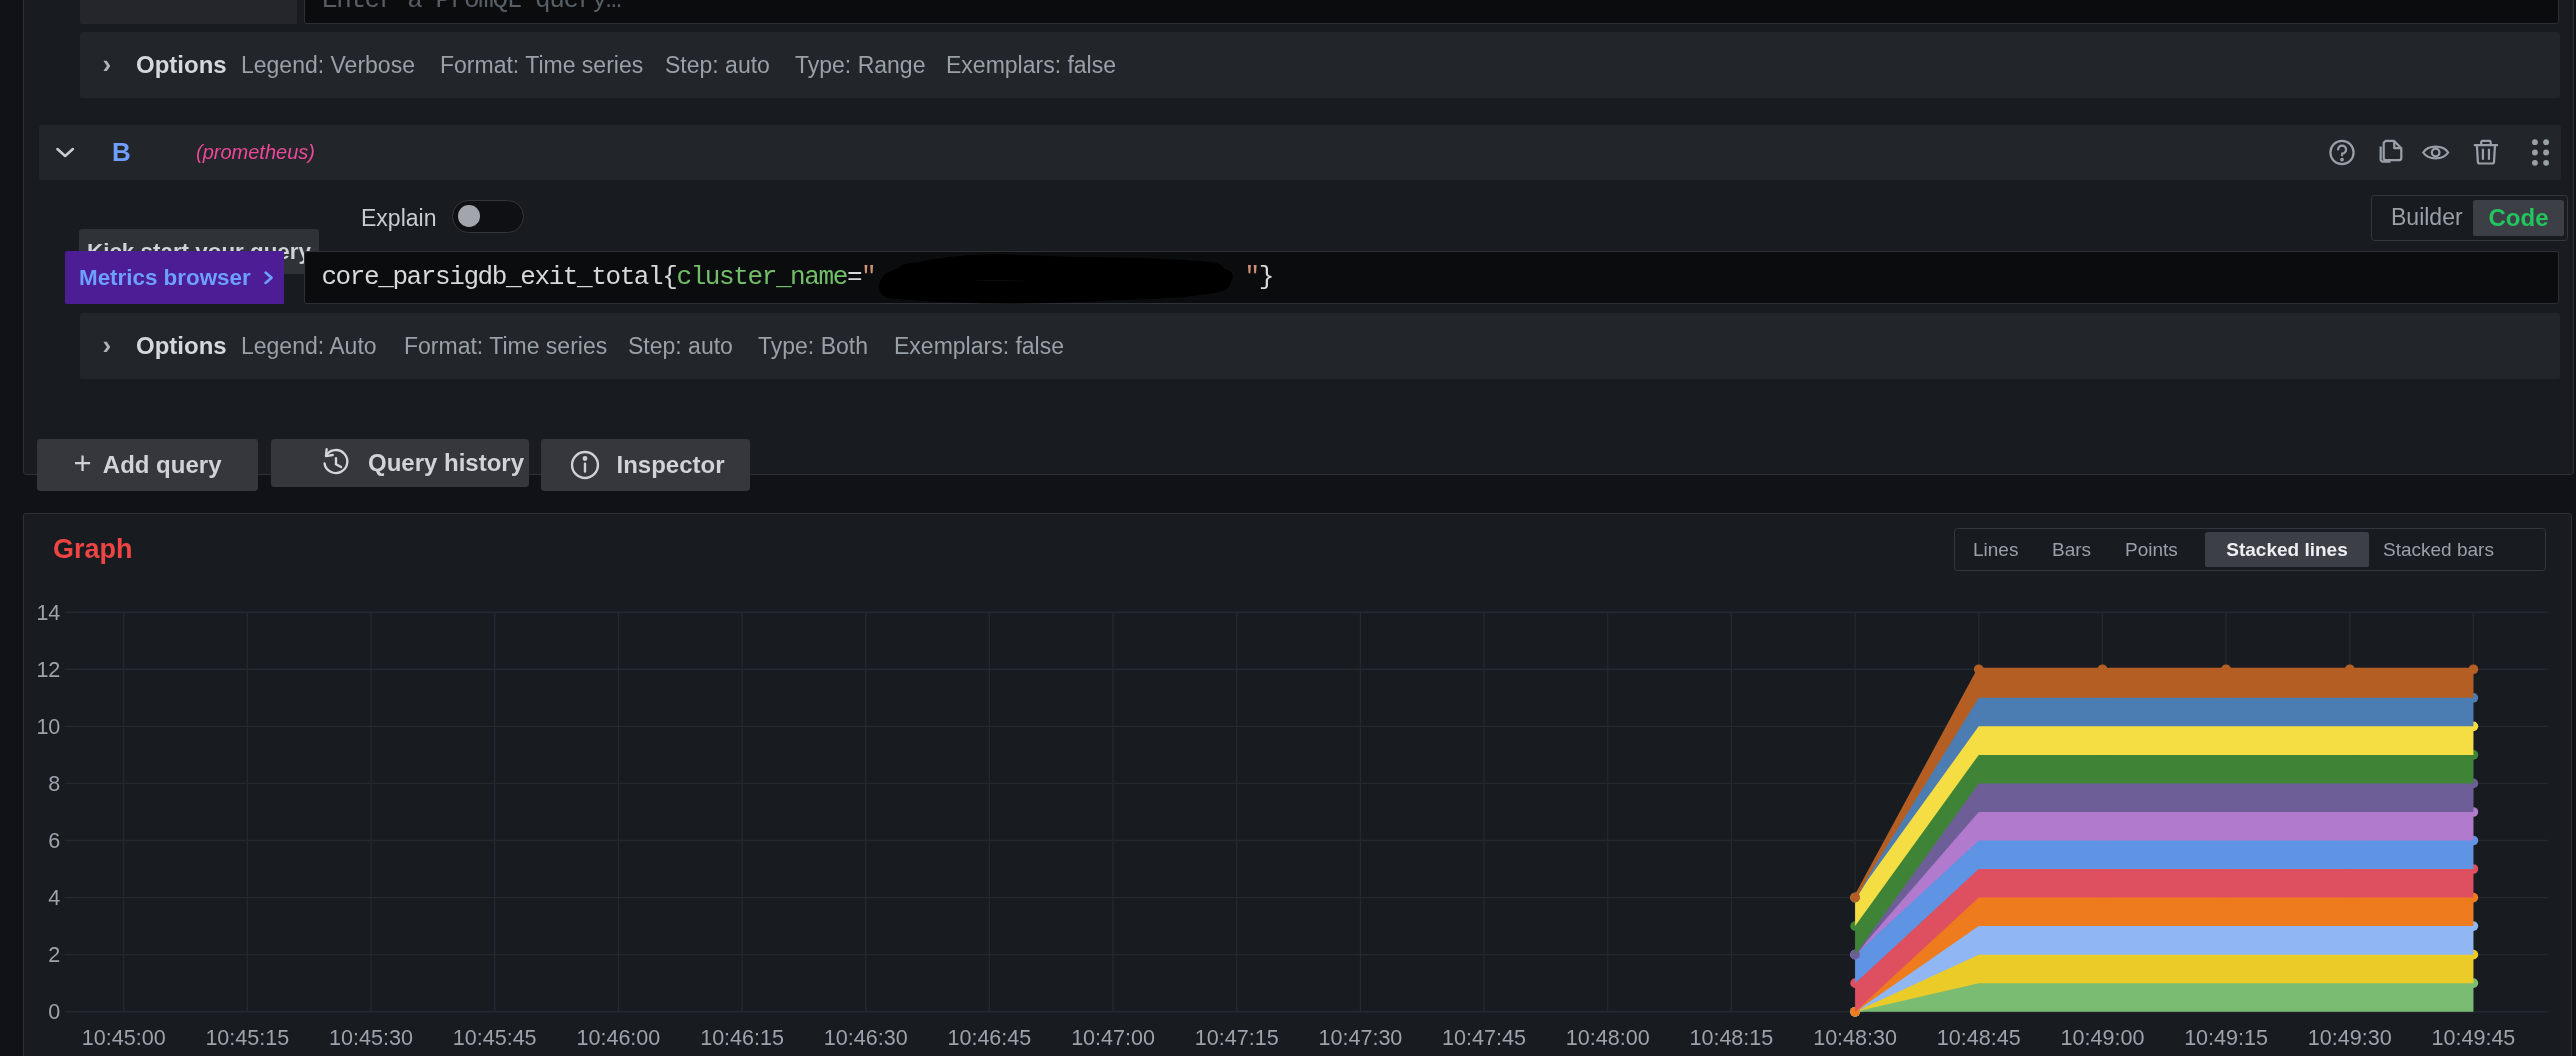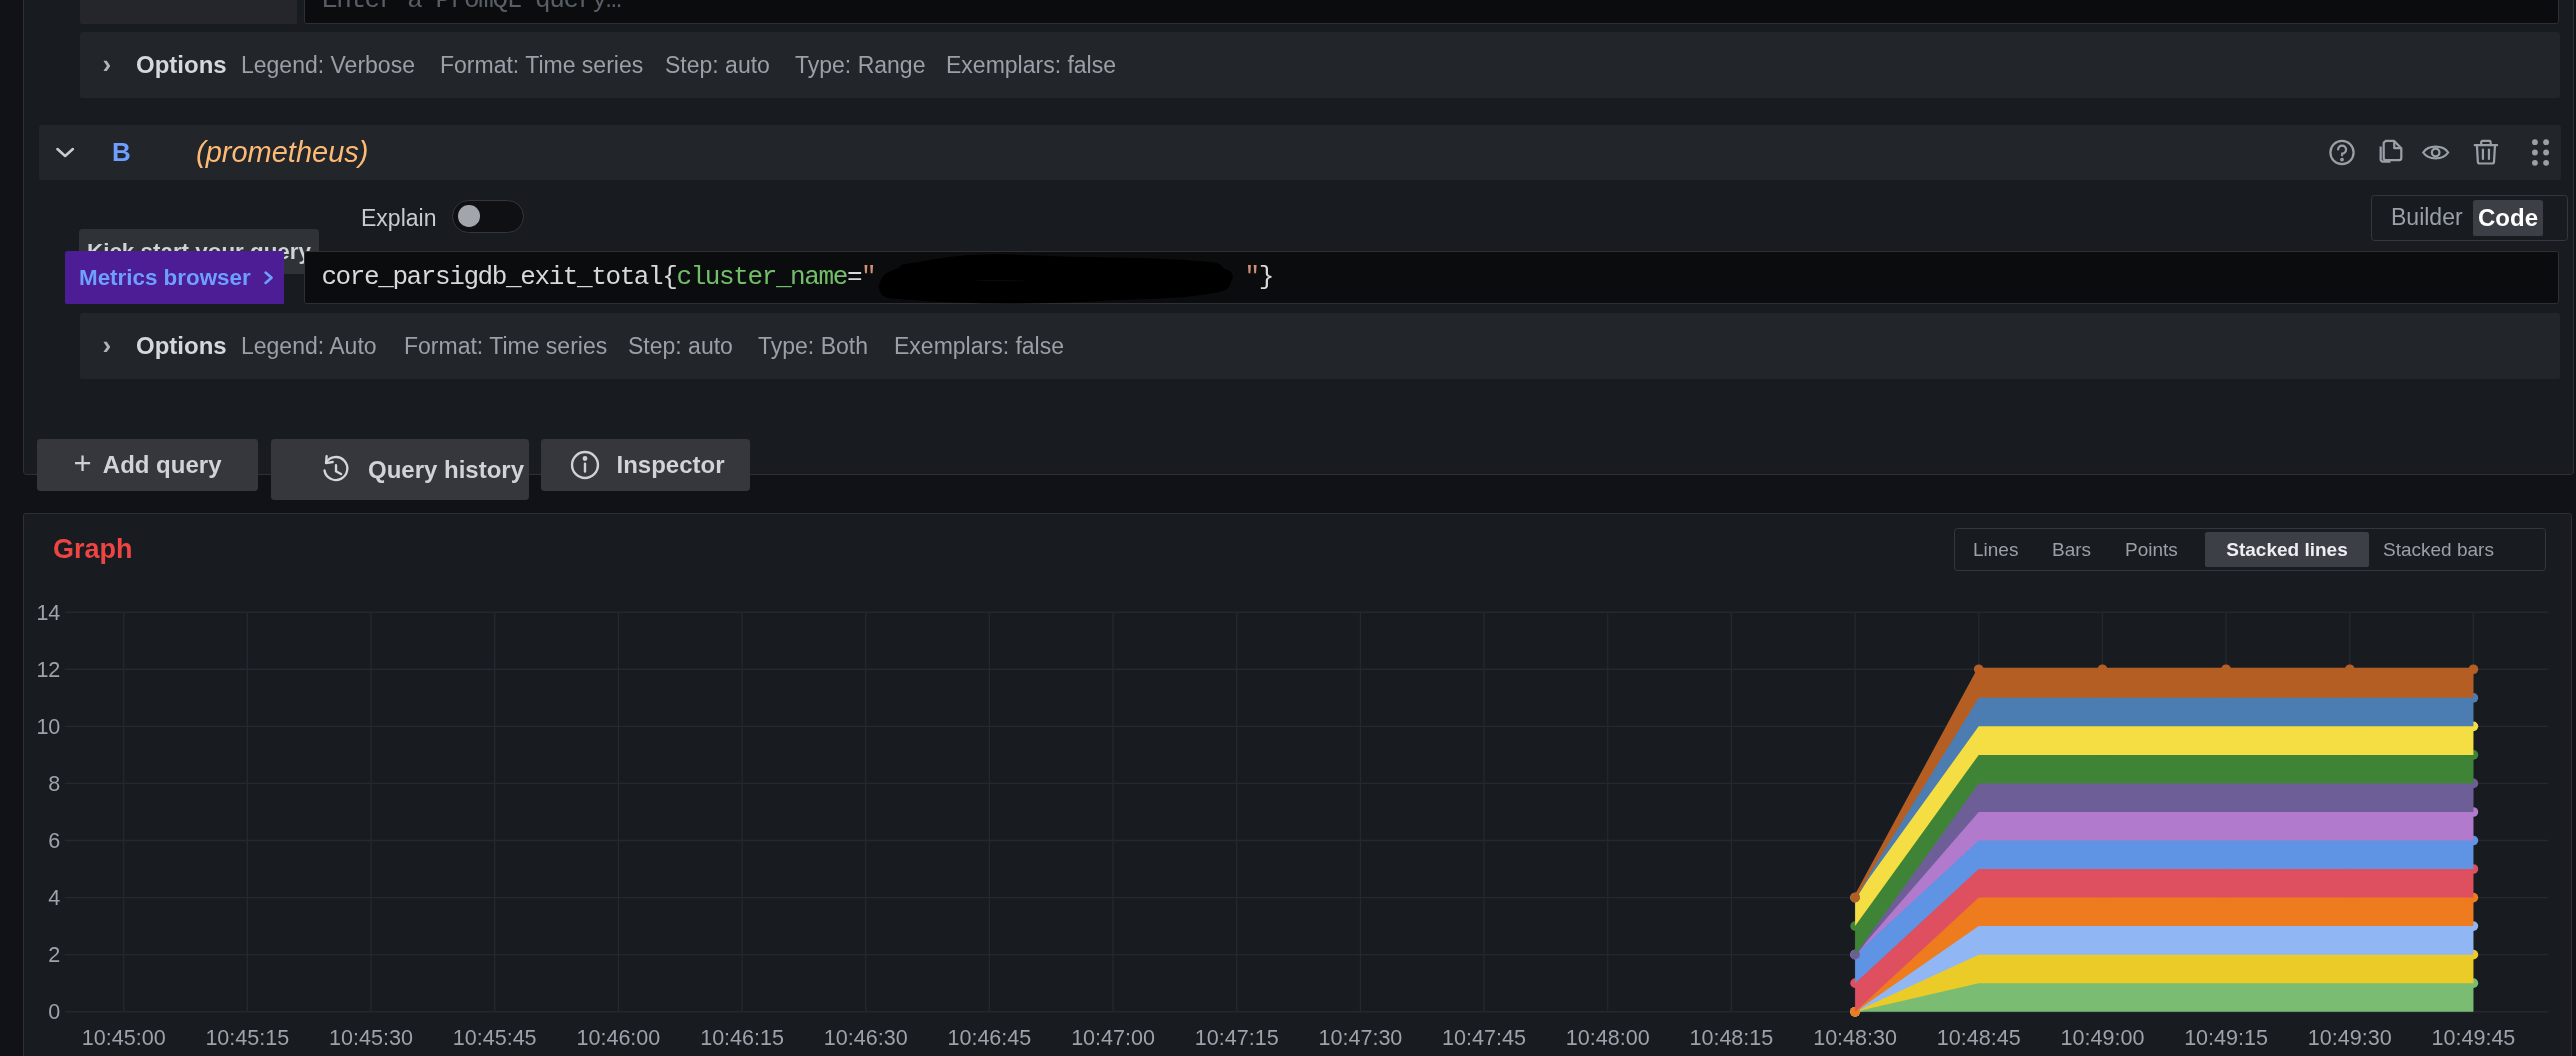--- a/index.html
+++ b/index.html
@@ -26,21 +26,21 @@
   <span class="oi" style="left:585px;">Step: auto</span>
   <span class="oi" style="left:715px;">Type: Range</span>
   <span class="oi" style="left:866px;">Exemplars: false</span>
 </div>
 
 <div class="row" style="left:39px; top:125px; width:2522px; height:55px;">
   <svg width="26" height="55" viewBox="0 0 30 64" style="position:absolute;left:14px;top:0">
       <path d="M 5 28 l 9 8 l 9 -8" fill="none" stroke="#c8ccd2" stroke-width="3" stroke-linecap="round" stroke-linejoin="round"></path>
     </svg>
   <span class="abs" style="left:73px; top:0; height:55px; line-height:55px; color:#6e9fff; font-size:26px; font-weight:700;">B</span>
-  <span class="abs" style="left:157px; top:0; height:55px; line-height:55px; color:#fdba74; font-size:29px; font-style:italic;">(prometheus)</span>
+  <span class="abs" style="left:157px; top:0; height:55px; line-height:55px; color:#ec4899; font-size:20px; font-style:italic;">(prometheus)</span>
   <svg width="259" height="55" viewBox="0 0 300 64" style="position:absolute;right:7px;top:0">
       <g transform="translate(54,32)" fill="none" stroke="#9aa0a8" stroke-width="2.6">
 <circle cx="0" cy="0" r="13.5"></circle>
 <path d="M -4.5 -3.5 A 4.6 4.6 0 1 1 0.3 1.2 L 0 3.2" stroke-linecap="round"></path>
 <circle cx="0" cy="8.2" r="0.9" fill="#9aa0a8"></circle>
       </g>
       <g transform="translate(111,32)" fill="none" stroke="#9aa0a8" stroke-width="2.6" stroke-linejoin="round">
 <path d="M -12 -7 v 15 a 2.5 2.5 0 0 0 2.5 2.5 h 9"></path>
 <path d="M -6 -13.5 h 9.5 l 8.5 8.5 v 11.5 a 2.5 2.5 0 0 1 -2.5 2.5 h -15.5 a 2.5 2.5 0 0 1 -2.5 -2.5 v -17 a 2.5 2.5 0 0 1 2.5 -2.5 z"></path>
 <path d="M 3.8 -13 v 8 h 8"></path>
@@ -67,21 +67,21 @@
     </svg>
 </div>
 
 <div class="btn" style="left:79px; top:196px; width:240px; height:45px; background:#2f3237; font-size:22.4px;">Kick start your query</div>
 <span class="abs" style="left:361px; top:196px; height:45px; line-height:45px; color:#c8ccd2; font-size:23px;">Explain</span>
 <div class="abs" style="left:452px; top:200px; width:72px; height:33px; background:#0e1013; border:1.3px solid #33363b; border-radius:16.4px;">
   <div class="abs" style="left:5.2px; top:4.3px; width:21.6px; height:21.6px; border-radius:50%; background:#a2a5ab;"></div>
 </div>
 <div class="abs" style="left:2371px; top:195px; width:197px; height:46px; border:1.3px solid #34373d; border-radius:3.4px;">
   <span class="abs" style="left:19px; top:0; height:43px; line-height:43px; color:#9aa0a8; font-size:23px;">Builder</span>
-  <div class="abs" style="left:101px; top:4.3px; width:70px; height:36px; background:#3c4046; border-radius:2.6px; color:#ffffff; font-size:24px; font-weight:700; text-align:center; line-height:36px;">Code</div>
+  <div class="abs" style="left:101px; top:4.3px; width:91px; height:36px; background:#3c4046; border-radius:2.6px; color:#22c55e; font-size:24px; font-weight:700; text-align:center; line-height:36px;">Code</div>
 </div>
 
 <div class="abs" style="left:65px; top:251px; width:219px; height:53px; background:#4c1d95; border-radius:2.6px 0 0 2.6px;">
   <span style="position:absolute; left:14px; top:0; height:53px; line-height:53px; color:#6e9fff; font-size:22.4px; font-weight:700; white-space:nowrap;">Metrics browser <svg width="14" height="15.5" viewBox="0 0 16 18" style="margin-left:5.2px">
         <path d="M 4 3 l 7 6 l -7 6" fill="none" stroke="#6e9fff" stroke-width="3" stroke-linecap="round" stroke-linejoin="round"></path>
       </svg></span>
 </div>
 <div class="abs" style="left:304px; top:251px; width:2255px; height:53px; background:#0b0c0e; border:1.3px solid #2e3036; border-radius:2.6px;">
   <div style="position:absolute; left:16.4px; top:0; height:50px; line-height:50px; font-family:'Liberation Mono',monospace; font-size:26px; letter-spacing:-1.4px; color:#d8d9da; white-space:pre;">core_parsigdb_exit_total{<span style="color:#73bf69">cluster_name</span>=<span style="color:#ce9178">"                          "</span>}</div>
 </div>
@@ -97,21 +97,21 @@
   <span class="chev abs" style="left:22.4px; top:0; height:66px; line-height:64px;">›</span>
   <b class="abs" style="left:56px; top:0; height:66px; line-height:66px; color:#d5d8dd; font-size:24px;">Options</b>
   <span class="oi" style="left:161px;">Legend: Auto</span>
   <span class="oi" style="left:324px;">Format: Time series</span>
   <span class="oi" style="left:548px;">Step: auto</span>
   <span class="oi" style="left:678px;">Type: Both</span>
   <span class="oi" style="left:814px;">Exemplars: false</span>
 </div>
 
 <div class="btn" style="left:37px; top:406px; width:221px; height:52px;"><span style="font-weight:400; font-size:31px; margin-right:11.2px; color:#cdd0d5; margin-top:-2.6px;">+</span>Add query</div>
-<div class="btn" style="left:271px; top:406px; width:258px; height:61px;padding-left:40px;"><svg width="40" height="40" viewBox="0 0 46 46" style="margin-right:12px;flex:none">
+<div class="btn" style="left:271px; top:406px; width:258px; height:48px;padding-left:40px;"><svg width="40" height="40" viewBox="0 0 46 46" style="margin-right:12px;flex:none">
       <g fill="none" stroke="#d3d6db" stroke-width="2.7" stroke-linecap="round">
 <path d="M 11.5 14.5 A 13.2 13.2 0 1 1 9.8 23.5"></path>
 <path d="M 12.2 7.2 l -0.6 7.8 l 7.6 -1.2" stroke-linejoin="round"></path>
 <path d="M 23 17.5 v 7 l 5.8 3.2"></path>
       </g>
     </svg>Query history</div>
 <div class="btn" style="left:541px; top:406px; width:209px; height:52px;"><svg width="38" height="38" viewBox="0 0 44 44" style="margin-right:12px;flex:none">
       <g fill="none" stroke="#cdd0d5" stroke-width="2.8">
 <circle cx="22" cy="22" r="15"></circle>
 <path d="M 22 20.5 v 9" stroke-linecap="round"></path>

